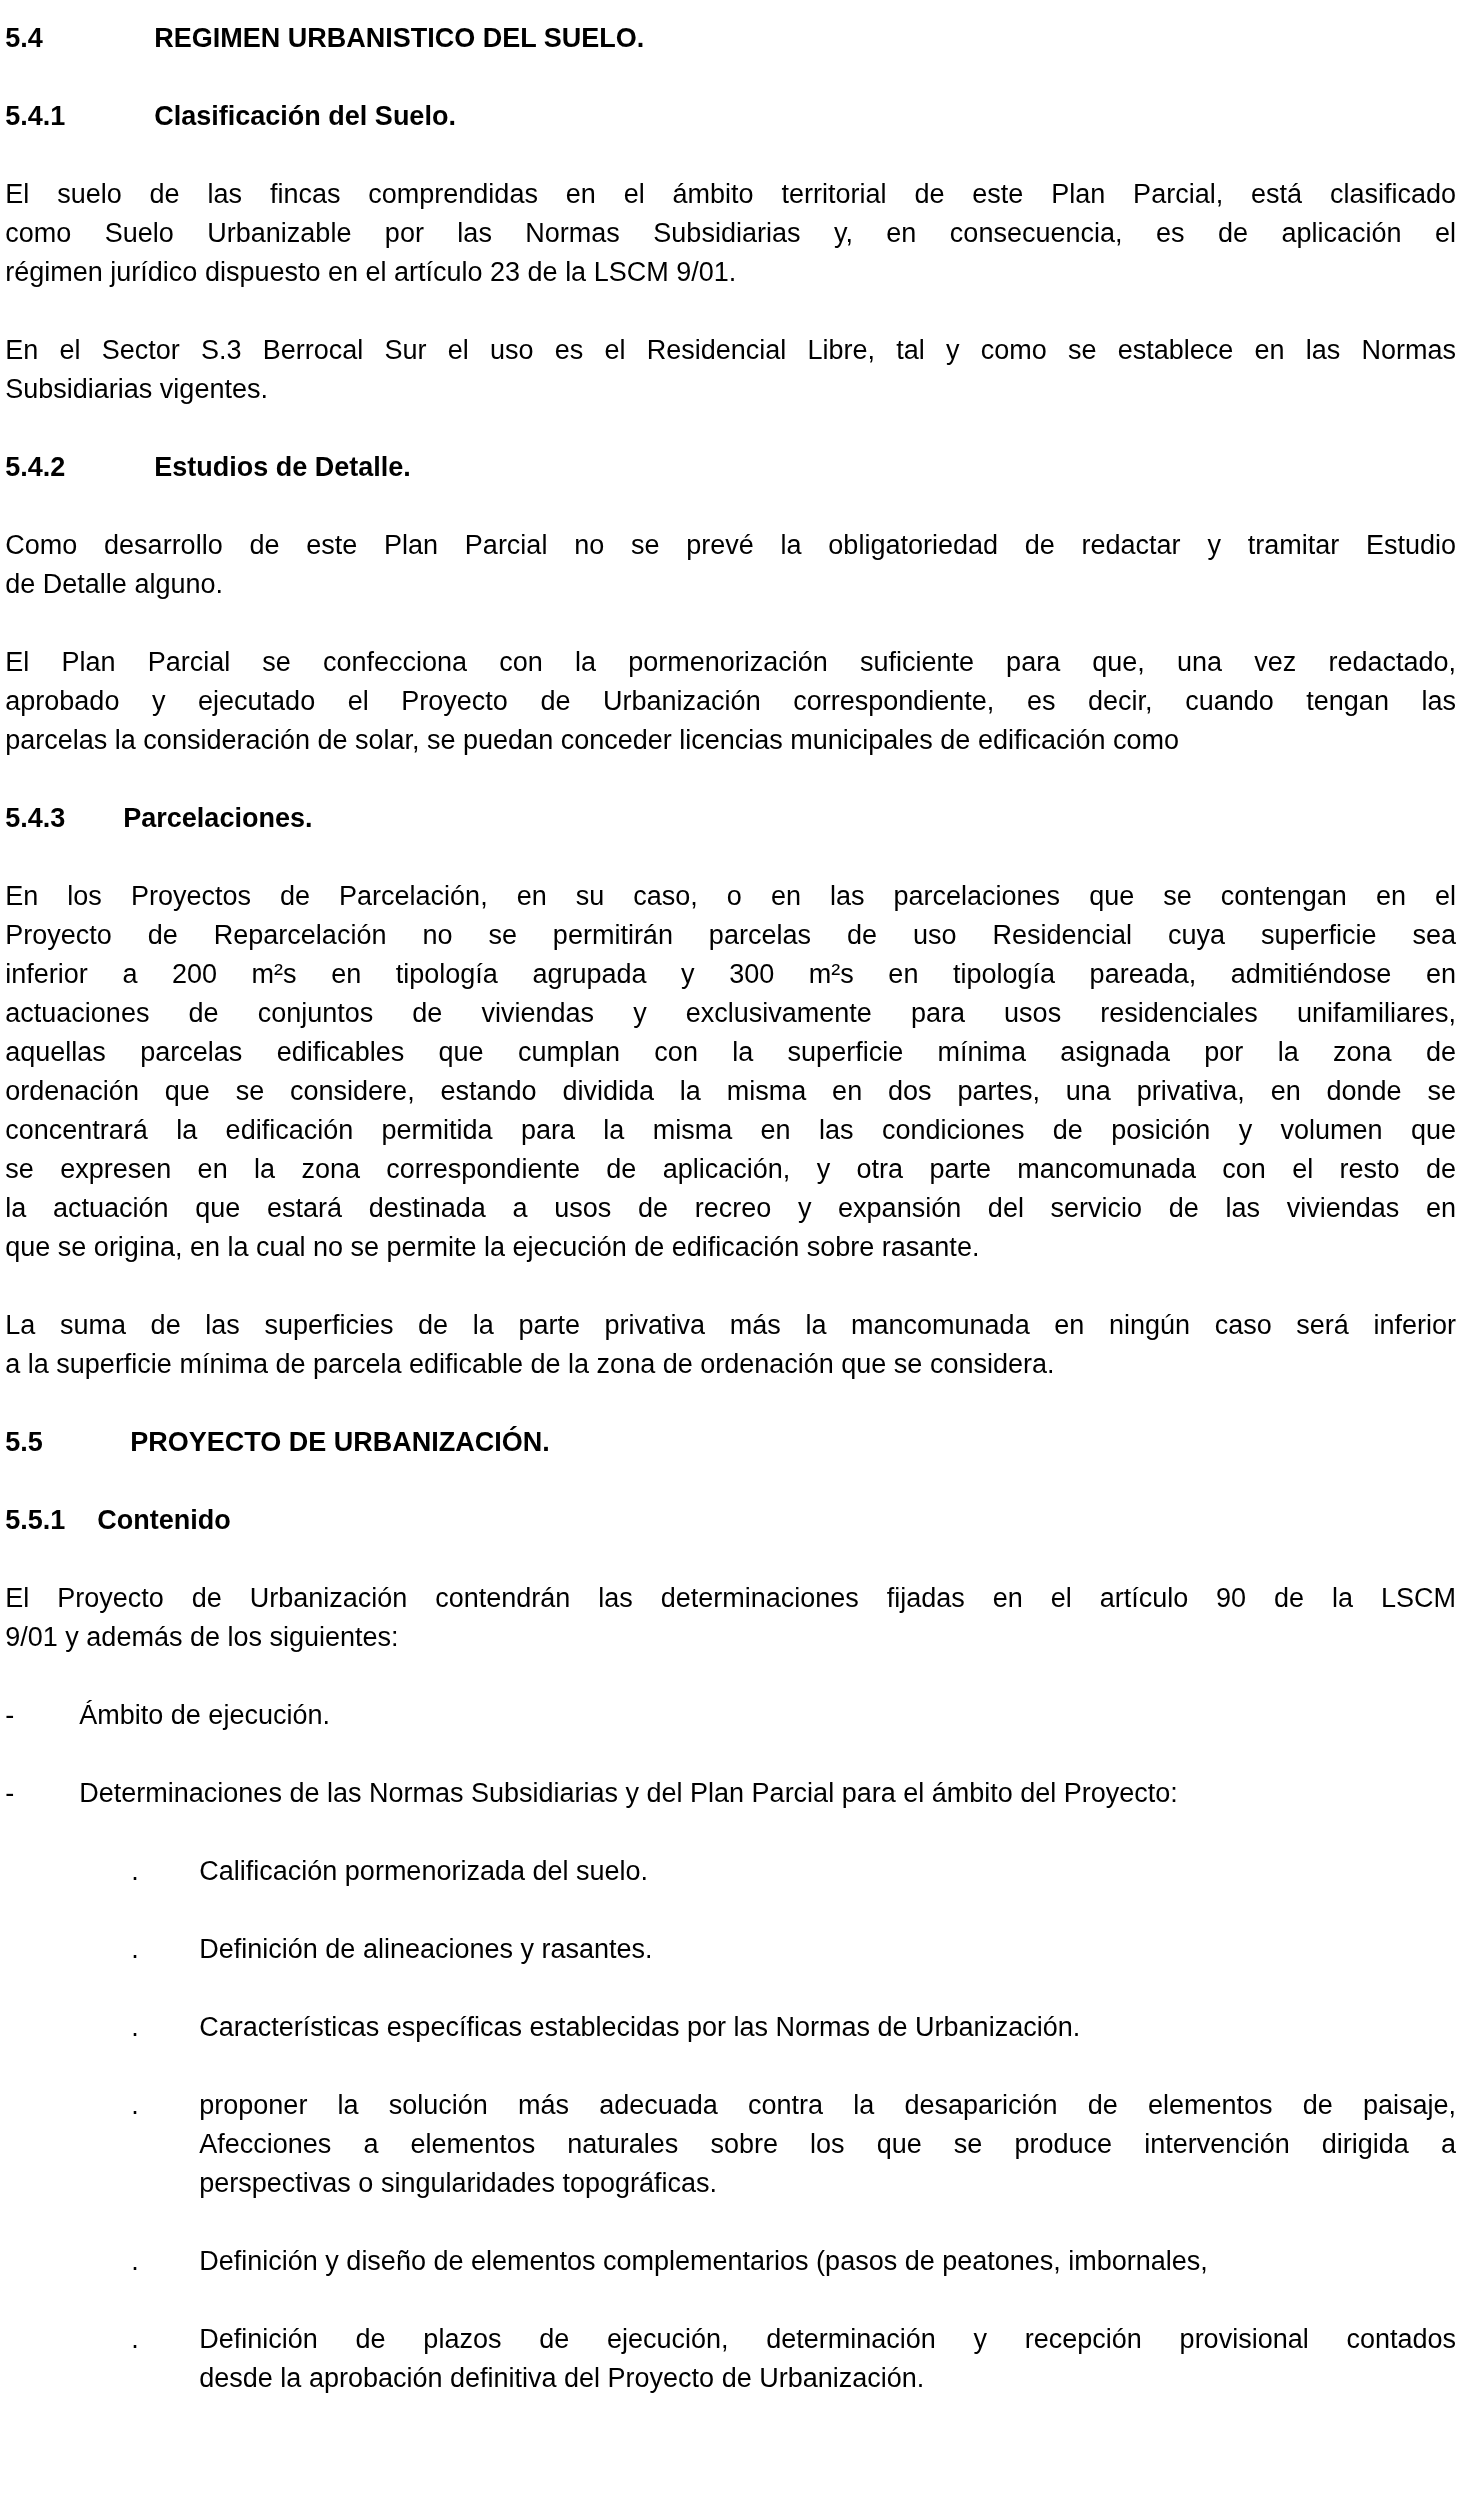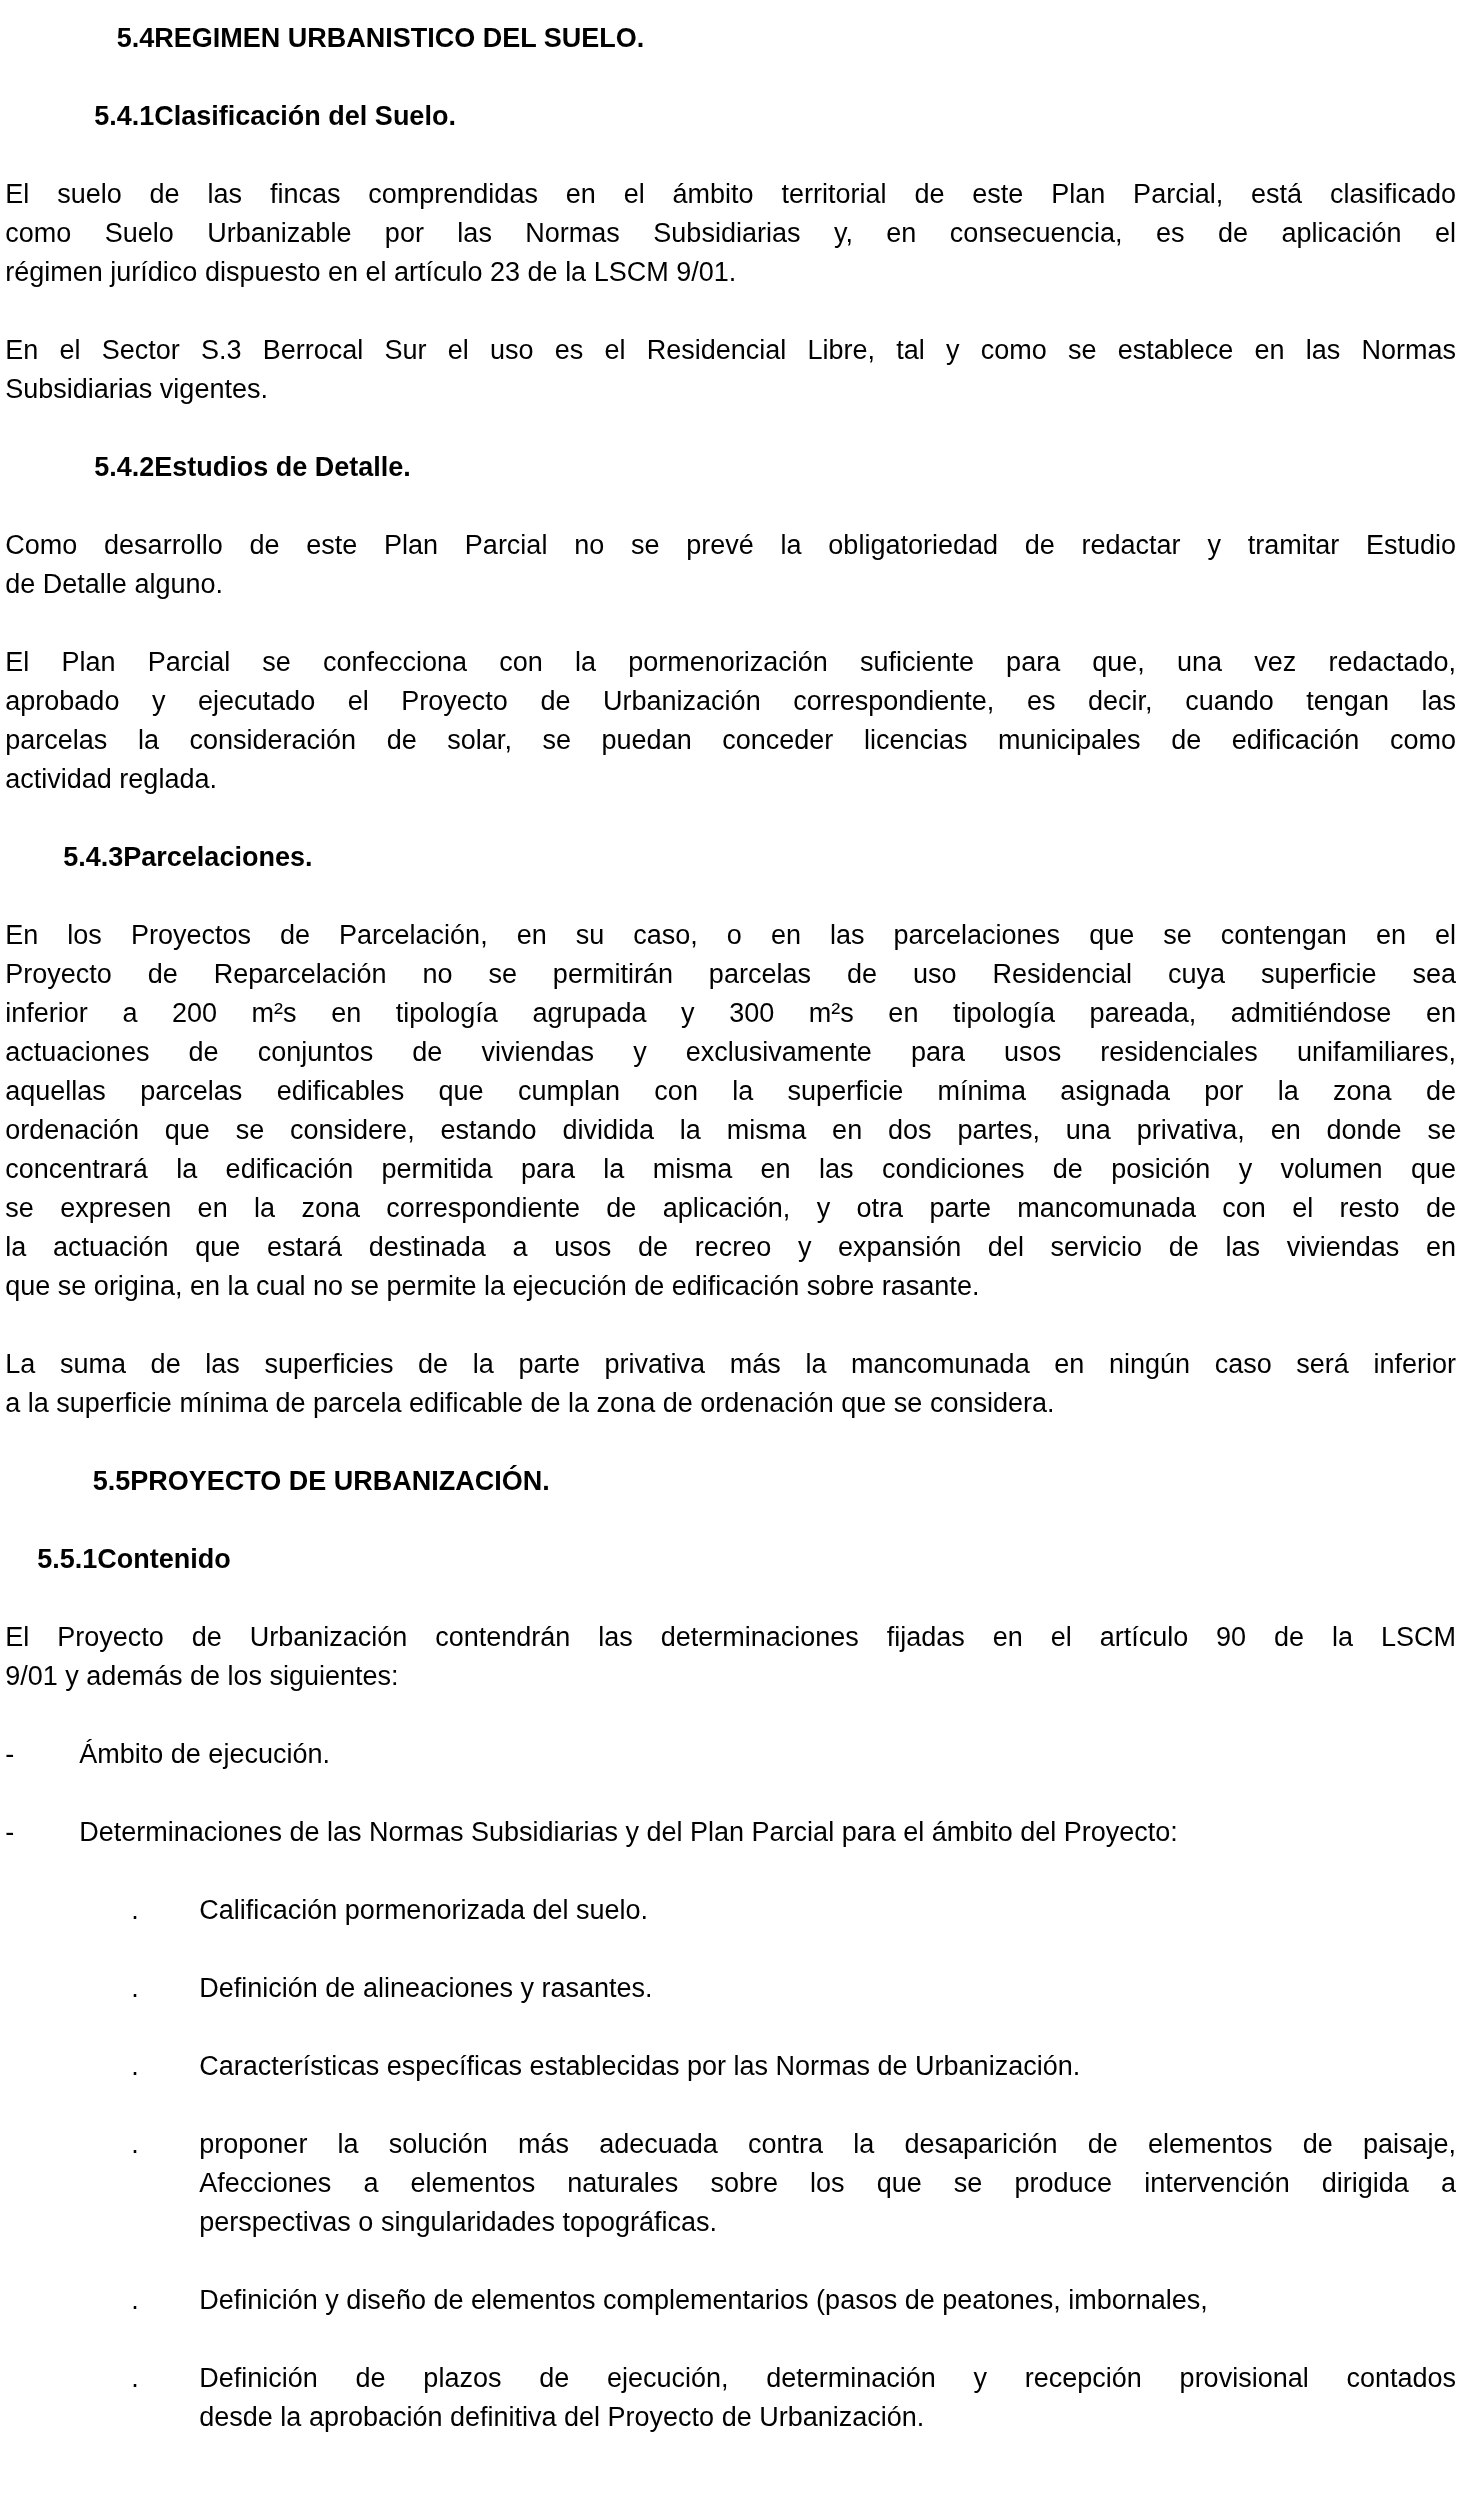--- a/index.html
+++ b/index.html
@@ -10,21 +10,21 @@
     box-sizing: border-box;
     background: #ffffff;
     color: #000000;
     font-family: "Liberation Sans", "DejaVu Sans", sans-serif;
     font-size: 27px;
     line-height: 39px;
     padding: 19.3px 7px 0 5.3px;
   }
   .block { margin-bottom: 39px; }
   .heading { display: flex; font-weight: bold; }
-  .heading .hnum { flex: 0 0 auto; text-align: right; }
+  .heading .hnum { flex: 0 0 auto; }
   .hw-170 .hnum { width: 149px; }
   .hw-135 .hnum { width: 118px; }
   .hw-143 .hnum { width: 125px; }
   .hw-105 .hnum { width: 92px; }
   .extra-top { margin-top: 10px; }
 
   .para .line,
   .lines .line {
     text-align: justify;
     text-align-last: justify;
@@ -75,21 +75,20 @@
 
   <div class="block para">
       <div class="line">Como desarrollo de este Plan Parcial no se prevé la obligatoriedad de redactar y tramitar Estudio</div>
       <div class="line">de Detalle alguno.</div>
     </div>
 
   <div class="block para">
       <div class="line">El Plan Parcial se confecciona con la pormenorización suficiente para que, una vez redactado,</div>
       <div class="line">aprobado y ejecutado el Proyecto de Urbanización correspondiente, es decir, cuando tengan las</div>
       <div class="line">parcelas la consideración de solar, se puedan conceder licencias municipales de edificación como</div>
-      <div class="line">actividad reglada.</div>
     </div>
 
   <div class="block heading hw-135">
     <span class="hnum">5.4.3</span>
     <span class="htitle">Parcelaciones.</span>
   </div>
 
   <div class="block para">
       <div class="line">En los Proyectos de Parcelación, en su caso, o en las parcelaciones que se contengan en el</div>
       <div class="line">Proyecto de Reparcelación no se permitirán parcelas de uso Residencial cuya superficie sea</div>

